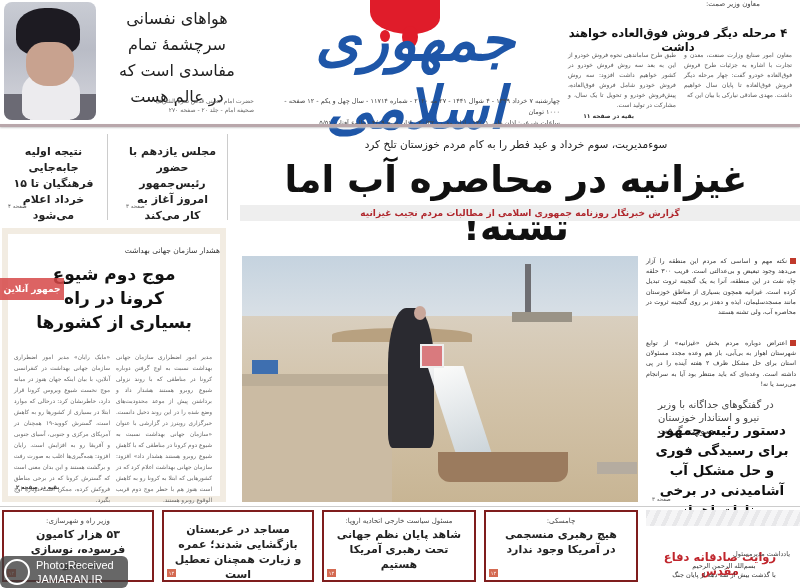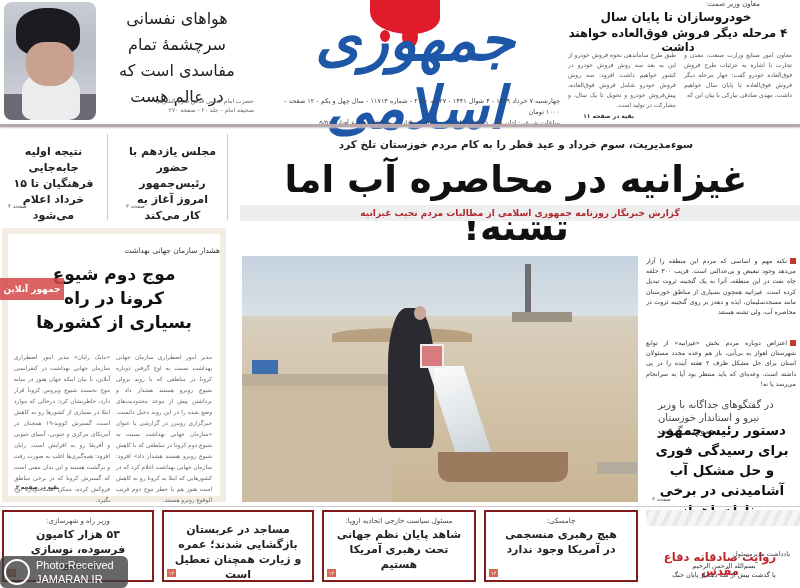--- a/index.html
+++ b/index.html
@@ -39,21 +39,21 @@
   #auto-continued { right: 166px; top: 112px; font-size: 6px; color: #333; font-weight: bold; }
 
   #masthead-rule { left: 0; top: 124px; width: 800px; height: 3px; background: #b9a7ab; box-shadow: 0 1px 2px #ccc; }
 
   
   .mini-box { top: 134px; height: 86px; border-left: 1px solid #ccc; font-size: 11px; line-height: 16px; font-weight: bold; text-align: center; color: #222; padding-top: 10px; }
   #box-teachers { left: 0; width: 108px; border-left: none; border-right: 1px solid #ccc; }
   #box-parliament { left: 118px; width: 110px; border-right: 1px solid #ccc; border-left: none; }
   .mini-page { position: absolute; bottom: 6px; left: 8px; font-size: 5.5px; color: #555; font-weight: normal; }
 
-  #lead-kicker { left: 232px; top: 138px; width: 568px; text-align: center; font-size: 10.5px; font-weight: bold; color: #222; }
+  #lead-kicker { left: 232px; top: 138px; width: 568px; text-align: center; font-size: 10.5px; font-weight: normal; color: #222; }
   #lead-headline { left: 232px; top: 156px; width: 568px; text-align: center; font-size: 37px; line-height: 48px; font-weight: bold; color: #111; letter-spacing: -0.5px; }
   #lead-subbar { left: 240px; top: 205px; width: 560px; height: 16px; background: #eeeeee; text-align: center; font-size: 9px; line-height: 16px; font-weight: bold; color: #b0282e; }
 
   
   #corona-box { left: 2px; top: 228px; width: 224px; height: 274px; background: #f2ece2; padding: 6px; }
   #corona-inner { position: absolute; left: 6px; top: 6px; width: 212px; height: 262px; background: #ffffff; }
   #corona-kicker { position: absolute; right: 0; top: 12px; width: 212px; font-size: 7.5px; color: #333; }
   #corona-title { position: absolute; right: 0; top: 28px; width: 212px; text-align: center; font-size: 17px; line-height: 24px; font-weight: bold; color: #111; }
   .corona-col { position: absolute; top: 118px; width: 96px; font-size: 5.8px; line-height: 11px; color: #666; text-align: justify; }
   #corona-col-r { right: 8px; }
@@ -142,21 +142,20 @@
     <div class="splash3"></div>
   <div id="logo-text">جمهوری اسلامی</div>
 </div>
 <div id="dateline" class="abs">
   <div>چهارشنبه ۷ خرداد ۱۳۹۹ - ۴ شوال ۱۴۴۱ - ۲۷ مه ۲۰۲۰ - شماره ۱۱۷۱۴ - سال چهل و یکم - ۱۲ صفحه - ۱۰۰۰ تومان</div>
   <div>ساعات شرعی: اذان ظهر ۱۳/۰۱ - اذان مغرب ۲۰/۳۲ - اذان صبح ۴/۰۹ - طلوع آفتاب ۵/۵۱</div>
 </div>
 
 <div id="auto-news" class="abs">
   <div id="auto-kicker" class="abs">معاون وزیر صمت:</div>
-  <div id="auto-title1" class="abs">خودروسازان تا پایان سال</div>
   <div id="auto-title2" class="abs">۴ مرحله دیگر فروش فوق‌العاده خواهند داشت</div>
   <div id="auto-col-right" class="abs auto-col">معاون امور صنایع وزارت صنعت، معدن و تجارت با اشاره به جزئیات طرح فروش فوق‌العاده خودرو گفت: چهار مرحله دیگر فروش فوق‌العاده تا پایان سال خواهیم داشت. مهدی صادقی نیارکی با بیان این که</div>
   <div id="auto-col-left" class="abs auto-col">طبق طرح ساماندهی نحوه فروش خودرو از این به بعد سه روش فروش خودرو در کشور خواهیم داشت افزود: سه روش فروش خودرو شامل فروش فوق‌العاده، پیش‌فروش خودرو و تحویل تا یک سال، و مشارکت در تولید است.</div>
   <div id="auto-continued" class="abs">بقیه در صفحه ۱۱</div>
 </div>
 
 <div id="masthead-rule" class="abs"></div>
 
 <div id="box-teachers" class="abs mini-box">
   <div style="padding:0 10px;">نتیجه اولیه جابه‌جایی فرهنگیان تا ۱۵ خرداد اعلام می‌شود</div>

